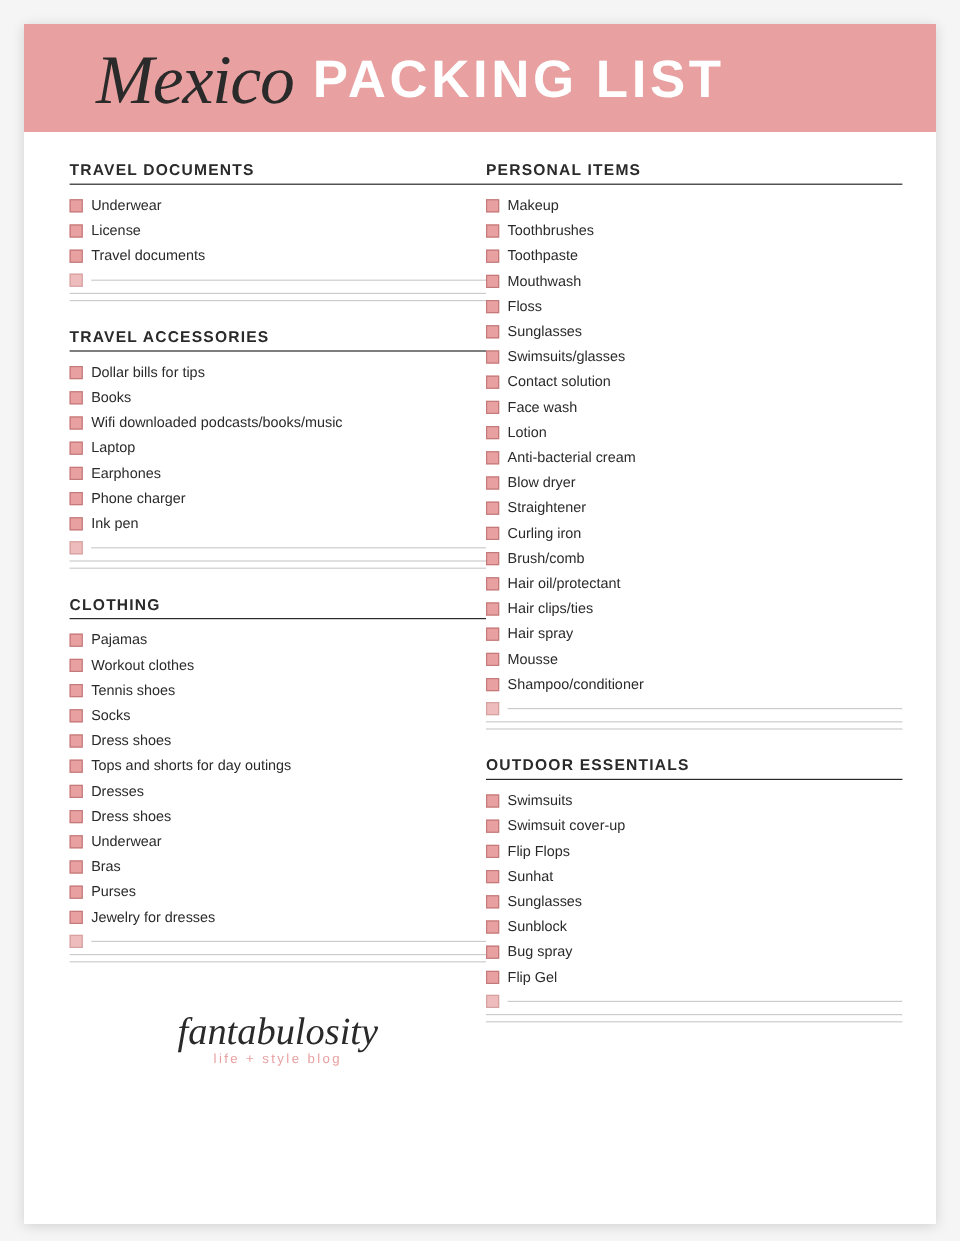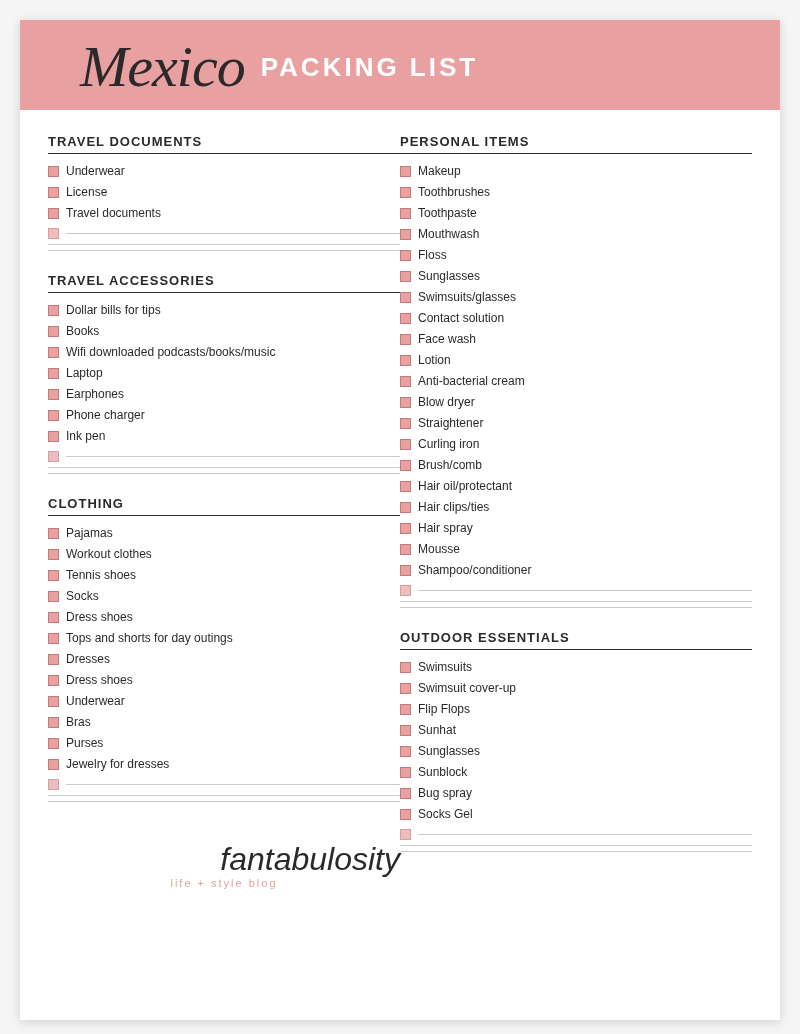--- a/index.html
+++ b/index.html
@@ -31,30 +31,31 @@
       font-family: 'Georgia', cursive;
       font-style: italic;
       font-size: 58px;
       color: #2a2a2a;
       font-weight: 400;
       line-height: 1;
       letter-spacing: -1px;
       margin-left: 30px;
     }
     .header-packing {
-      font-size: 26px;
+      font-size: 44px;
       font-weight: 900;
       color: #fff;
       letter-spacing: 3px;
       text-transform: uppercase;
       font-family: Arial, sans-serif;
     }
     .content {
       display: flex;
       padding: 24px 28px 20px 28px;
+      margin-left: 10px;
     }
     .col-left {
       flex: 1;
       min-width: 0;
     }
     .col-right {
       flex: 1;
       min-width: 0;
     }
     .section {
@@ -109,27 +110,26 @@
       flex: 1;
       height: 1px;
       background: #ccc;
     }
     .footer {
       text-align: center;
       padding: 18px 0 20px 0;
       border-top: none;
     }
     .footer-brand {
-      font-family: Liberation Sans, sans-serif;
+      font-family: Liberation Serif, serif;
       font-style: italic;
       font-size: 32px;
       color: #2a2a2a;
       font-weight: 400;
       line-height: 1.1;
-      text-align: right;
     }
     .footer-sub {
       font-size: 11px;
       color: #e8a0a0;
       letter-spacing: 2px;
       text-transform: lowercase;
     }
     .spacer-lines {
       margin-top: 6px;
     }
@@ -398,21 +398,21 @@
         <div class="checklist-item">
           <span class="checkbox"></span>
           <span class="item-text">Sunblock</span>
         </div>
         <div class="checklist-item">
           <span class="checkbox"></span>
           <span class="item-text">Bug spray</span>
         </div>
         <div class="checklist-item">
           <span class="checkbox"></span>
-          <span class="item-text">Socks Gel</span>
+          <span class="item-text">Flip Gel</span>
         </div>
         <div class="spacer-lines">
           <div class="blank-item">
             <span class="checkbox"></span>
             <div class="blank-item-line"></div>
           </div>
           <div class="blank-line"></div>
           <div class="blank-line"></div>
         </div>
       </div>

